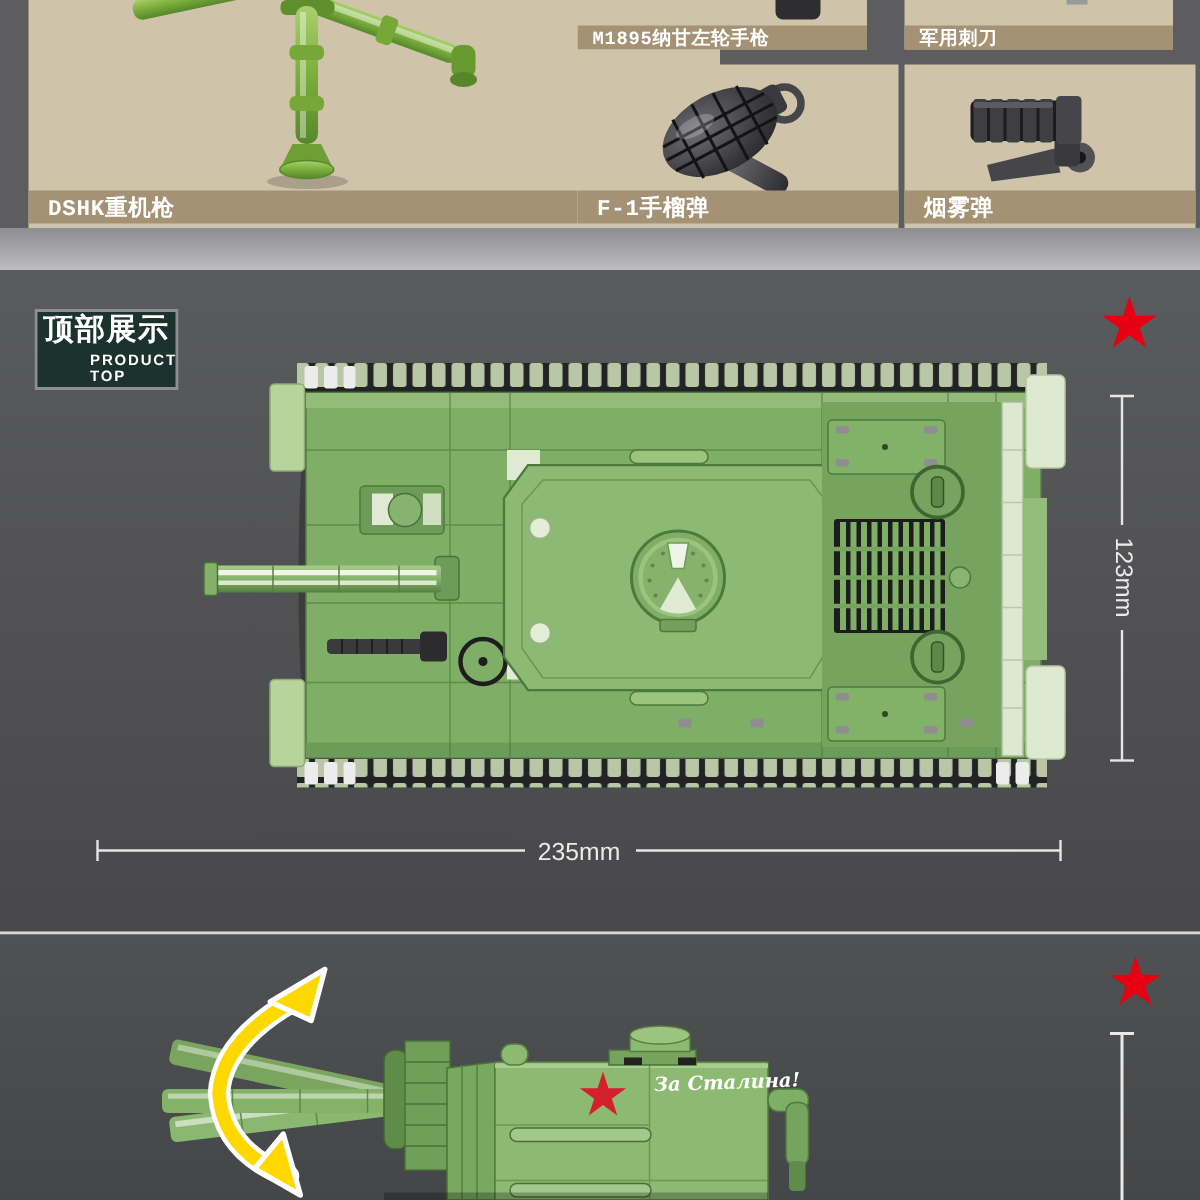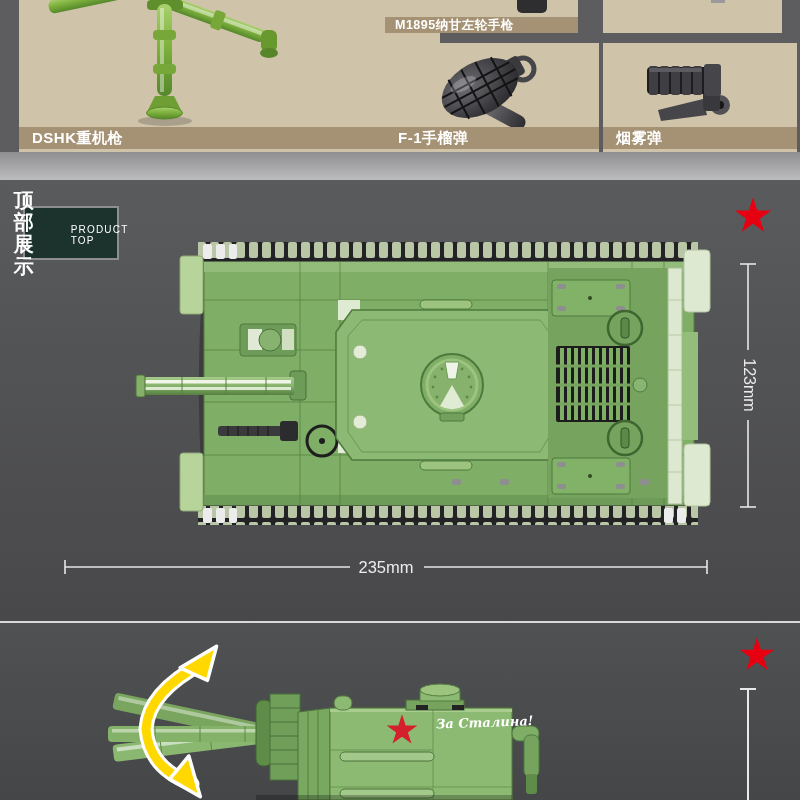--- a/index.html
+++ b/index.html
@@ -1,37 +1,37 @@
 <!DOCTYPE html>
 <html><head>
 <meta charset="utf-8">
 <style>
   html,body{margin:0;padding:0;background:#333;}
   .page{position:relative;width:800px;height:800px;overflow:hidden;
         font-family:"Liberation Sans",sans-serif;background:#5d5d5f;}
   .abs{position:absolute;}
   
   .acc-section{left:0;top:0;width:800px;height:152px;background:#5d5d5f;}
-  .acc-card{background:#cfc3a9;overflow:hidden;}
+  .acc-card{background:#cfc3a9;overflow:hidden;font-family:Liberation Mono, monospace;}
   .acc-label{position:absolute;left:0;right:0;background:#a59274;color:#ffffff;
              font-weight:bold;display:flex;align-items:center;padding-left:13px;
              box-sizing:border-box;letter-spacing:.5px;}
   .acc-label.big{height:22px;bottom:3px;font-size:15px;}
   .acc-label.small{height:16px;bottom:0;font-size:12.5px;padding-left:10px;}
   
   .grad-strip{left:0;top:152px;width:800px;height:28px;
               background:linear-gradient(180deg,#8e8e90,#bdbdbf);}
   
   .top-section{left:0;top:180px;width:800px;height:441px;
                background:linear-gradient(180deg,#5a5b5d,#48484a);}
   .badge{left:23px;top:26px;width:96px;height:54px;background:#1b332c;
          border:2px solid #8e8e90;box-sizing:border-box;display:flex;
-         flex-direction:row;align-items:center;justify-content:center;color:#fff;}
+         flex-direction:column;align-items:center;justify-content:center;color:#fff;}
   .badge-title{font-size:20px;font-weight:bold;letter-spacing:1px;line-height:22px;}
-  .badge-sub{font-size:10px;font-weight:normal;letter-spacing:1.2px;margin-top:4px;padding-left:36px;}
+  .badge-sub{font-size:10px;font-weight:bold;letter-spacing:1.2px;margin-top:4px;padding-left:36px;}
   
   .divider{left:0;top:621px;width:800px;height:2px;background:#d8d8d8;}
   .turret-section{left:0;top:623px;width:800px;height:177px;
                   background:linear-gradient(180deg,#505153,#454648);}
   .dim-cap{background:#e9e9e9;}
   .decal{left:436px;top:92px;width:90px;color:#ffffff;font-family:"DejaVu Serif",serif;
          font-style:italic;font-weight:bold;font-size:13px;transform:rotate(-2deg);
          white-space:nowrap;}
   svg{display:block;}
 </style>
@@ -65,21 +65,21 @@
           <stop offset="1" stop-color="#567f40"></stop>
       </linearGradient>
       <pattern id="pads" width="13" height="20" patternUnits="userSpaceOnUse">
         <rect x="2" y="2" width="9" height="16" rx="2" fill="#b9c7a7"></rect>
       </pattern>
     </defs>
   </svg>
 
   <div class="abs acc-section">
 
-    <div class="abs acc-card" style="left:19px;top:0;width:421px;height:152px;">
+    <div class="abs acc-card" style="left:19px;top:0;width:421px;height:152px;padding-left:40px;">
       <svg width="353" height="152" viewBox="0 0 353 152">
         <ellipse cx="146" cy="121" rx="27" ry="5" fill="rgba(0,0,0,.18)"></ellipse>
         <g transform="rotate(-12 70 4)">
             <rect x="30" y="-8" width="74" height="14" rx="6" fill="url(#gcyl)"></rect>
           </g>
         <g transform="rotate(20 150 4)">
           <rect x="146" y="-4" width="106" height="13" rx="6" fill="url(#gcyl)"></rect>
           <rect x="150" y="-2" width="98" height="4" rx="2" fill="#ffffff" opacity=".45"></rect>
           <rect x="196" y="-7" width="11" height="19" rx="3" fill="#76a738"></rect>
         </g>
@@ -123,20 +123,23 @@
           <ellipse cx="-13" cy="-11" rx="14" ry="6" fill="#ffffff" opacity=".22"></ellipse>
         </g>
       </svg>
       <div class="acc-label big">
         <span>F-1手榴弹</span>
       </div>
     </div>
 
     <div class="abs acc-card" style="left:603px;top:0;width:179px;height:33px;">
       <div class="abs" style="left:108px;top:0;width:14px;height:3px;background:#9a9a9c;"></div>
+      <div class="acc-label small">
+        <span>军用刺刀</span>
+      </div>
     </div>
     <div class="abs acc-card" style="left:603px;top:43px;width:194px;height:109px;">
       <svg width="179" height="109" viewBox="0 0 179 109">
         <polygon points="100,56 104,72 58,78 55,67" fill="#46464a"></polygon>
         <circle cx="117" cy="62" r="10" fill="#515156"></circle>
         <circle cx="117" cy="62" r="4" fill="#17171a"></circle>
         <rect x="100" y="44" width="17" height="24" rx="4" fill="#39393d"></rect>
         <rect x="44" y="24" width="68" height="27" rx="4" fill="#1d1d1f"></rect>
         <g fill="#3e3e43">
           <rect x="46" y="23" width="9" height="29" rx="2"></rect>

